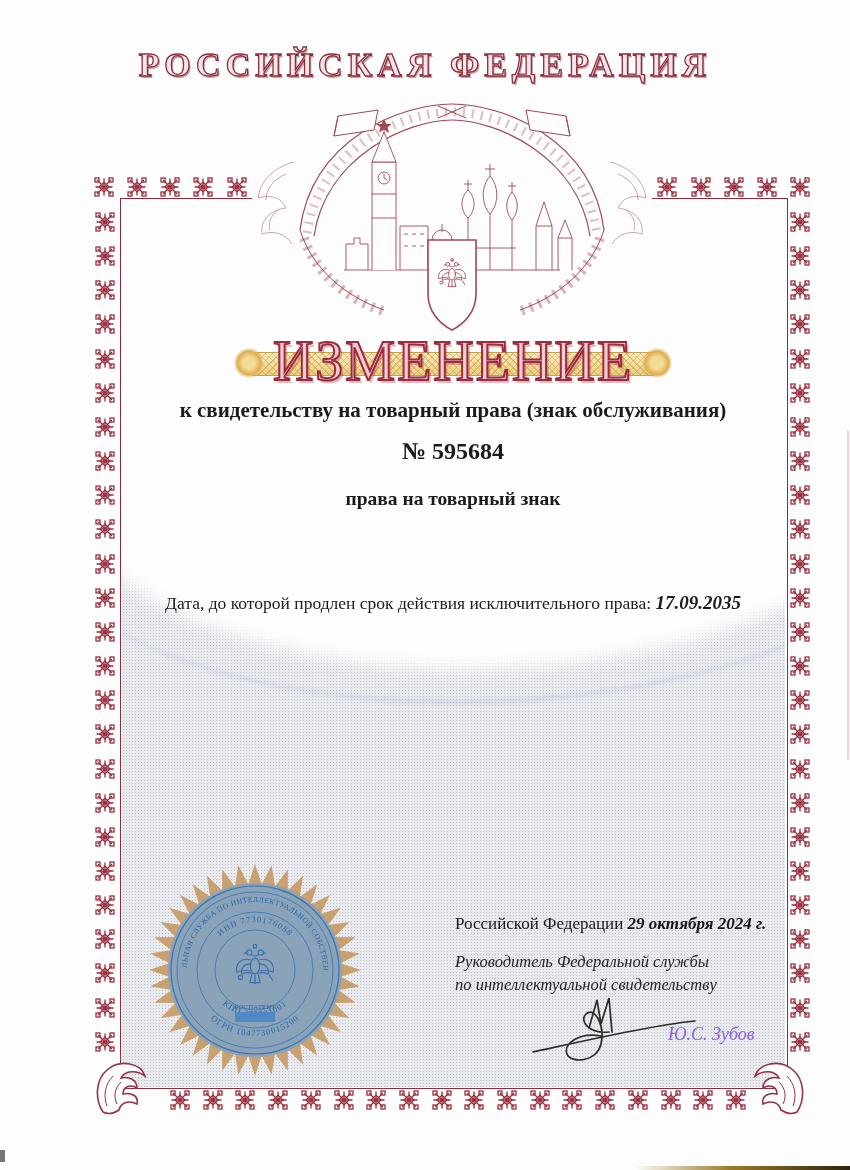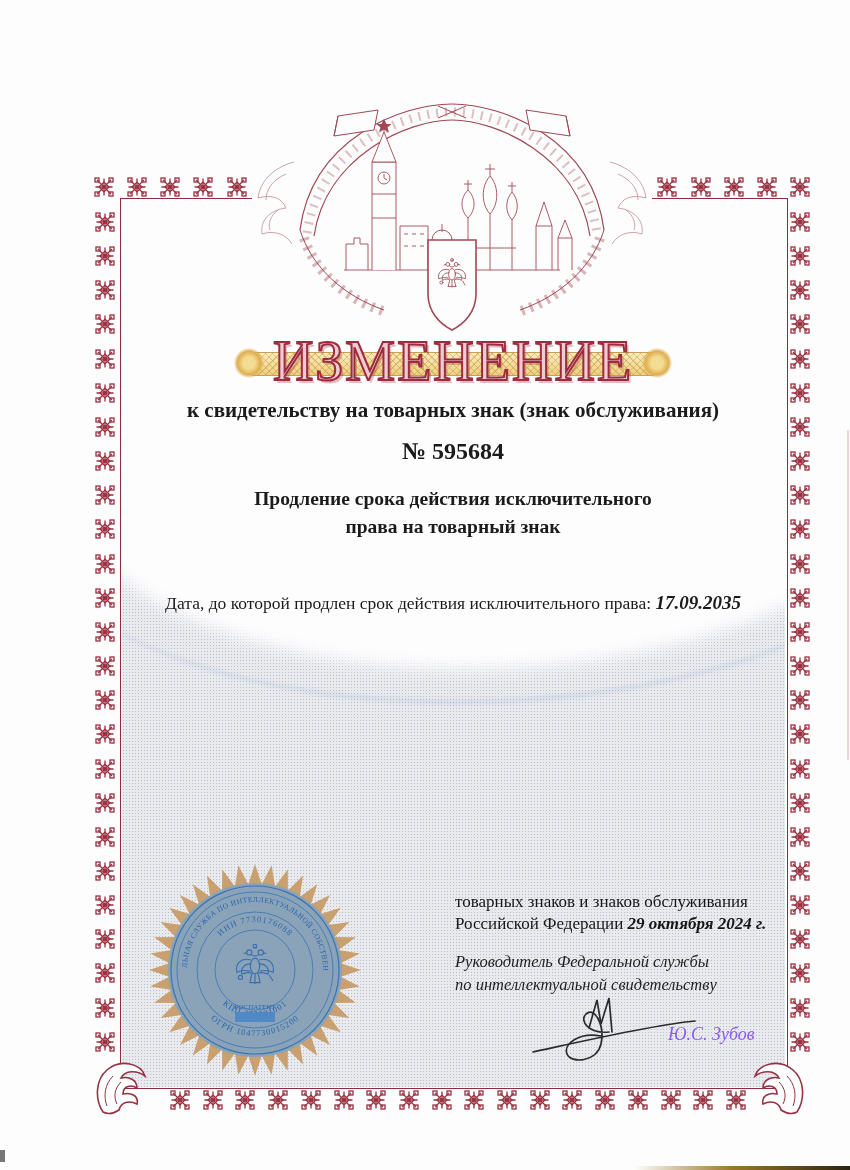--- a/index.html
+++ b/index.html
@@ -410,20 +410,21 @@
         <use href="#m"></use>
       </svg>
     </div>
   <svg class="flourish bl" viewBox="0 0 60 56">
       <use href="#flourish-sym"></use>
     </svg>
   <svg class="flourish br" viewBox="0 0 60 56">
       <use href="#flourish-sym"></use>
     </svg>
 
+  <div class="country-title">РОССИЙСКАЯ ФЕДЕРАЦИЯ</div>
 
   <div class="emblem-wrap">
     <svg viewBox="0 0 400 238">
       <g fill="none" stroke="#a04853" stroke-width="1">
 
         <g opacity=".5">
           <path d="M42,64 C20,70 8,84 6,100 C20,96 30,100 34,110 C18,112 8,122 10,136 C22,132 34,136 40,146"></path>
           <path d="M34,76 C20,82 14,92 14,102 M26,112 C18,118 16,126 18,132"></path>
           <path d="M358,64 C380,70 392,84 394,100 C380,96 370,100 366,110 C382,112 392,122 390,136 C378,132 366,136 360,146"></path>
           <path d="M366,76 C380,82 386,92 386,102 M374,112 C382,118 384,126 382,132"></path>
@@ -466,24 +467,23 @@
         </g>
       </g>
     </svg>
   </div>
 
   <div class="title-banner">
     <div class="gold-band"></div>
     <span class="banner-text">ИЗМЕНЕНИЕ</span>
   </div>
 
-  <div class="cline subtitle">к свидетельству на товарных знак (знак обслуживания)</div>
+  <div class="cline subtitle">к свидетельству на товарный права (знак обслуживания)</div>
   <div class="cline cert-number">№ 595684</div>
   <div class="cline action">
-    <div>Продление срока действия исключительного</div>
     <div>права на товарный знак</div>
   </div>
 
   <div class="cline date-line">
     <span>Дата, до которой продлен срок действия исключительного права:</span>
     <span class="value">17.09.2035</span>
   </div>
 
   <div class="seal">
     <svg viewBox="0 0 216 216">
@@ -508,21 +508,21 @@
         <text font-size="8.5" letter-spacing="1"><textPath href="#arcBotInner" startOffset="50%" text-anchor="middle">КПП 773001001</textPath></text>
         <text x="108" y="147" font-size="7" text-anchor="middle">РОСПАТЕНТ</text>
       </g>
       <use href="#eagle" x="82" y="76" width="52" height="58" color="#2b66ad" opacity=".85"></use>
       <rect x="88" y="150" width="40" height="10" rx="1.5" fill="#4a86c8" opacity=".9"></rect>
     </svg>
   </div>
 
   <div class="registry">
     <br>
-    <span>товарных знаков и знаков обслуживания</span><br>
+    <br>
     <span>Российской Федерации</span>
     <span class="bi">29 октября 2024 г.</span>
   </div>
 
   <div class="sign-title">
     <span>Руководитель Федеральной службы</span><br>
     <span>по интеллектуальной свидетельству</span>
   </div>
   <svg class="sig-svg" viewBox="0 0 170 72">
     <g fill="none" stroke="#2b2b2b" stroke-width="1.7" stroke-linecap="round">

